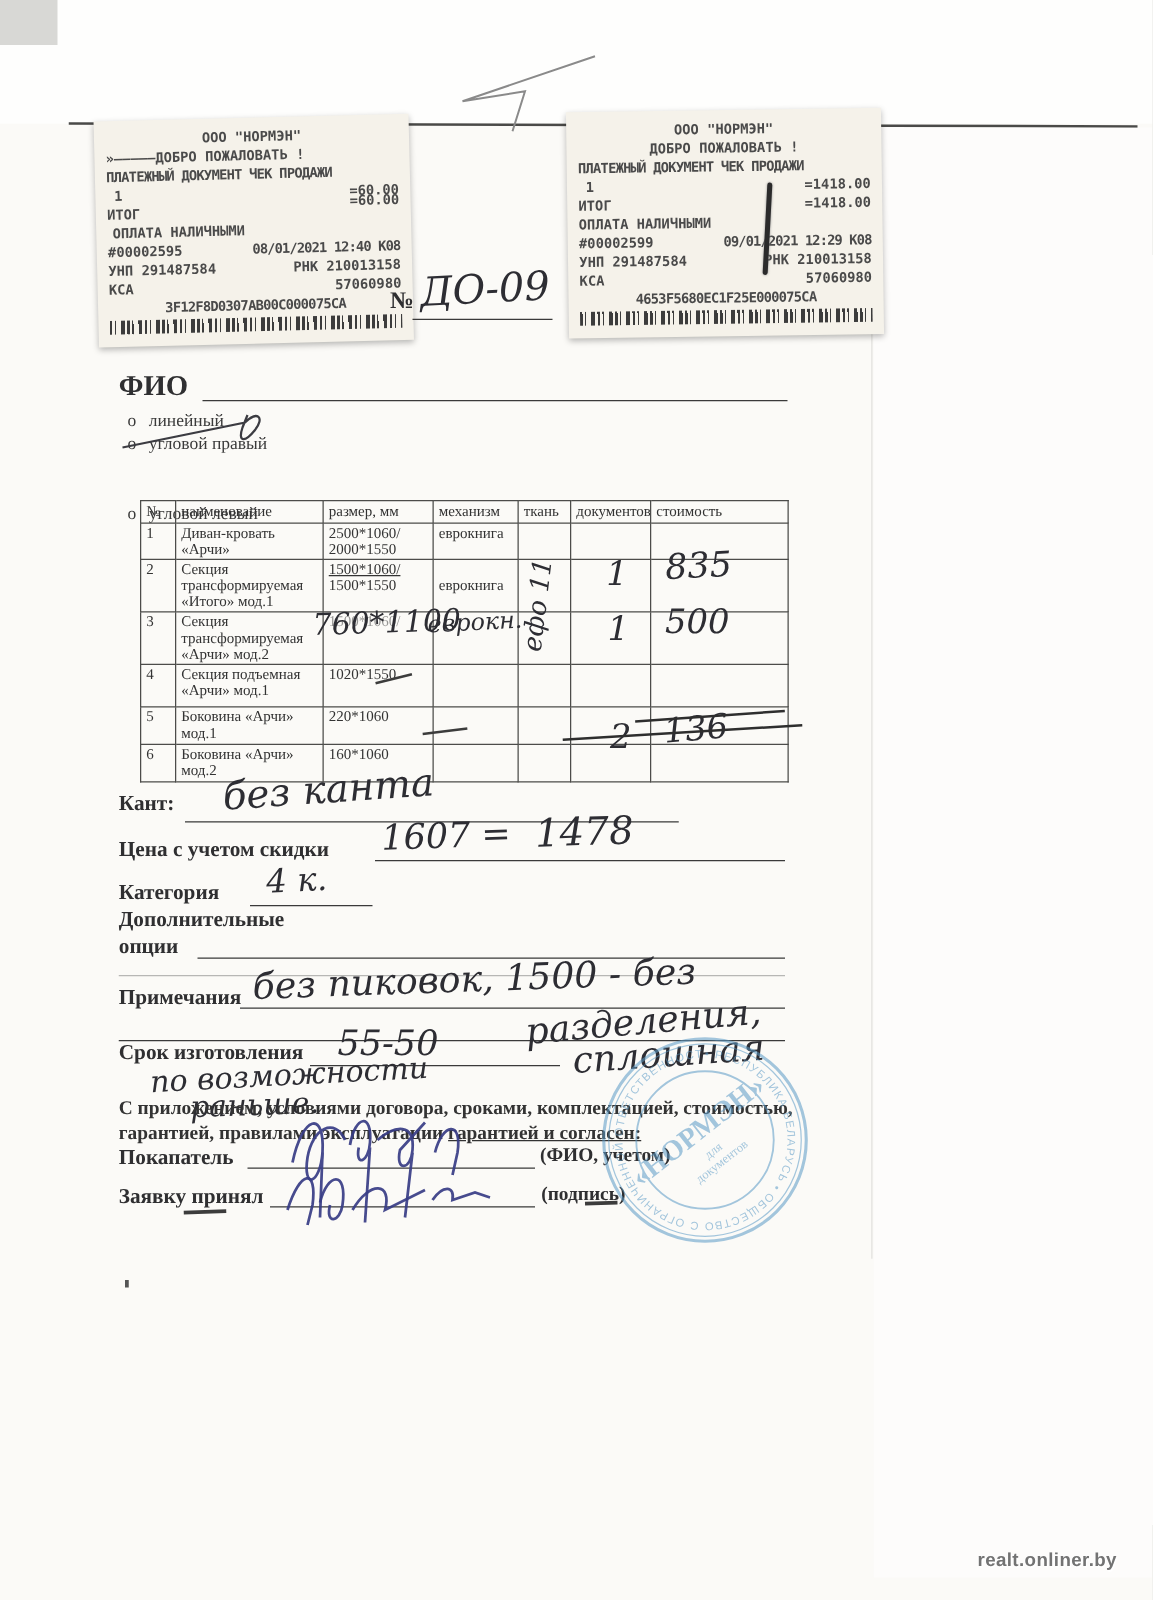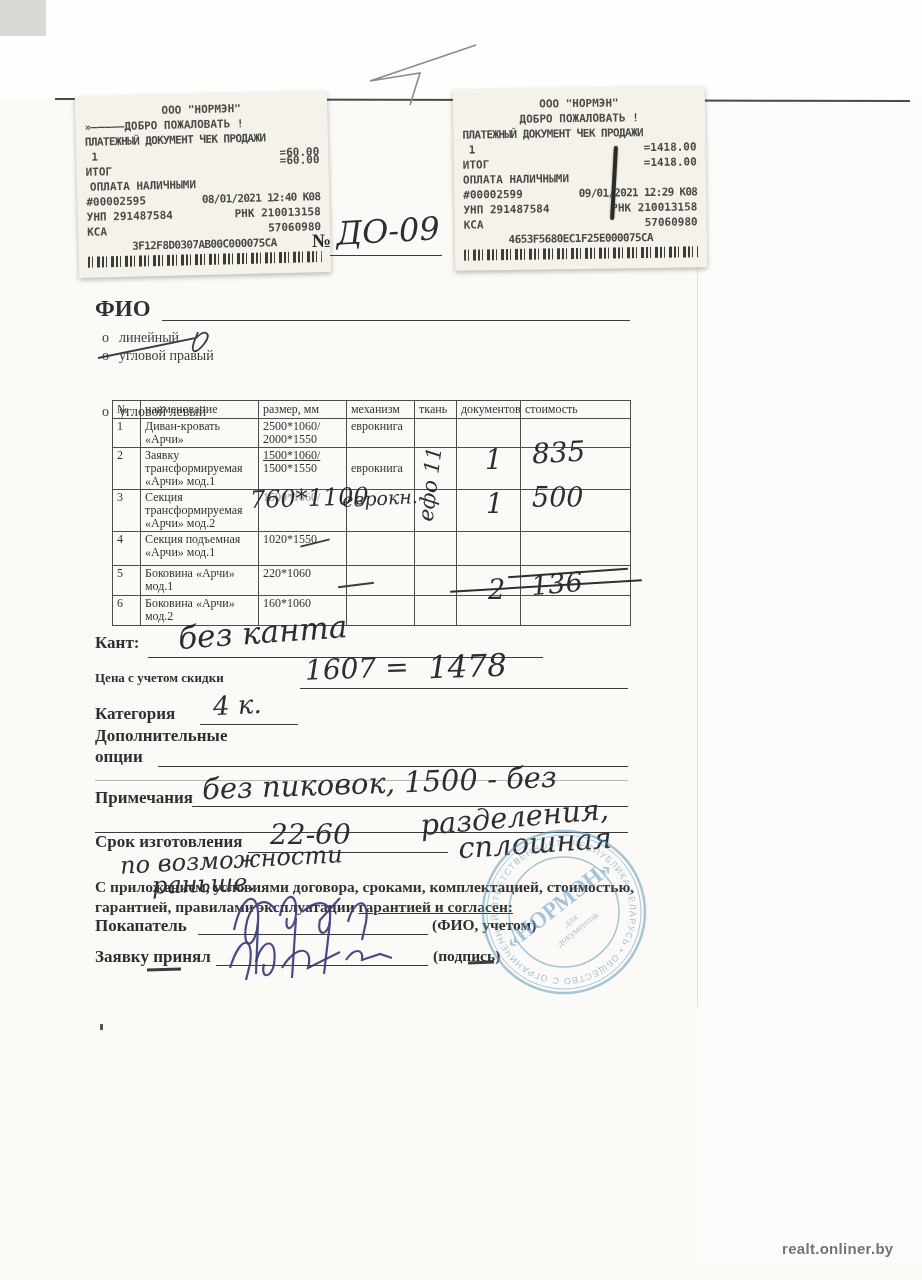--- a/index.html
+++ b/index.html
@@ -153,21 +153,21 @@
             <div>2500*1060/</div>
             <div>2000*1550</div>
           </td>
       <td>еврокнига</td>
       <td></td>
           <td></td>
           <td></td>
     </tr>
     <tr style="height:42px;">
       <td>2</td>
-      <td>Заявку трансформируемая «Арчи» мод.1</td>
+      <td>Секция трансформируемая «Итого» мод.1</td>
       <td>
             <div style="text-decoration:underline;">1500*1060/</div>
             <div>1500*1550</div>
           </td>
       <td style="vertical-align:middle;">еврокнига</td>
       <td></td>
           <td></td>
           <td></td>
     </tr>
     <tr style="height:42px;">
@@ -222,21 +222,21 @@
   <span class="abs hw" style="left:531px;top:568px;font-size:27px;transform:rotate(-5deg);">136</span>
   <div class="abs strike" style="left:450px;top:585px;width:192px;transform:rotate(-3.5deg);"></div>
   <div class="abs strike" style="left:508px;top:572px;width:120px;transform:rotate(-4deg);"></div>
   <div class="abs penline" style="left:300px;top:542px;width:30px;height:2px;transform:rotate(-14deg);"></div>
   <div class="abs penline" style="left:338px;top:584px;width:36px;height:2px;transform:rotate(-7deg);"></div>
 
   <span class="abs lbl" style="left:95px;top:633px;font-size:17px;text-align:center;">Кант:</span>
   <div class="abs rule" style="left:148px;top:635px;width:395px;height:22px;"></div>
   <span class="abs hw" style="left:178px;top:614px;font-size:31px;transform:rotate(-4deg);">без канта</span>
 
-  <span class="abs lbl" style="left:95px;top:670px;font-size:13px;">Цена с учетом скидки</span>
+  <span class="abs lbl" style="left:95px;top:670px;font-size:17px;">Цена с учетом скидки</span>
   <div class="abs rule" style="left:300px;top:666px;width:328px;height:22px;"></div>
   <span class="abs hw" style="left:305px;top:652px;font-size:28px;transform:rotate(-2deg);">1607 =</span>
   <span class="abs hw" style="left:428px;top:648px;font-size:31px;transform:rotate(-2deg);">1478</span>
 
   <span class="abs lbl" style="left:95px;top:704px;font-size:17px;">Категория</span>
   <div class="abs rule" style="left:200px;top:702px;width:98px;height:22px;"></div>
   <span class="abs hw" style="left:213px;top:690px;font-size:26px;transform:rotate(-3deg);">4 к.</span>
 
   <span class="abs lbl" style="left:95px;top:726px;font-size:17px;">Дополнительные</span>
   <span class="abs lbl" style="left:95px;top:747px;font-size:17px;">опции</span>
@@ -245,21 +245,21 @@
 
   <span class="abs lbl" style="left:95px;top:788px;font-size:17px;">Примечания</span>
   <div class="abs rule" style="left:192px;top:784px;width:436px;height:22px;"></div>
   <div class="abs rule" style="left:95px;top:810px;width:533px;height:22px;"></div>
   <span class="abs hw" style="left:202px;top:766px;font-size:29px;transform:rotate(-2deg);">без пиковок, 1500 - без</span>
   <span class="abs hw" style="left:420px;top:800px;font-size:29px;transform:rotate(-5deg);">разделения,</span>
   <span class="abs hw" style="left:458px;top:826px;font-size:29px;transform:rotate(-4deg);">сплошная</span>
 
   <span class="abs lbl" style="left:95px;top:832px;font-size:17px;">Срок изготовления</span>
   <div class="abs rule" style="left:248px;top:830px;width:200px;height:22px;"></div>
-  <span class="abs hw" style="left:270px;top:818px;font-size:28px;">22-60</span>
+  <span class="abs hw" style="left:270px;top:818px;font-size:28px;">55-50</span>
   <span class="abs hw" style="left:120px;top:846px;font-size:24px;transform:rotate(-3deg);">по возможности</span>
   <span class="abs hw" style="left:152px;top:870px;font-size:24px;transform:rotate(-2deg);">раньше.</span>
 
   <span class="abs serif15" style="left:95px;top:878px;">С приложением, условиями договора, сроками, комплектацией, стоимостью,</span>
   <span class="abs serif15" style="left:95px;top:898px;"><span>гарантией, правилами эксплуатации </span><span style="text-decoration:underline;">гарантией и согласен:</span></span>
 
   <span class="abs lbl" style="left:95px;top:916px;font-size:17px;">Покапатель</span>
   <div class="abs rule" style="left:198px;top:912px;width:230px;height:22px;"></div>
   <span class="abs lbl" style="left:432px;top:916px;font-size:15.5px;">(ФИО, учетом)</span>
   <span class="abs lbl" style="left:95px;top:947px;font-size:17px;">Заявку принял</span>

